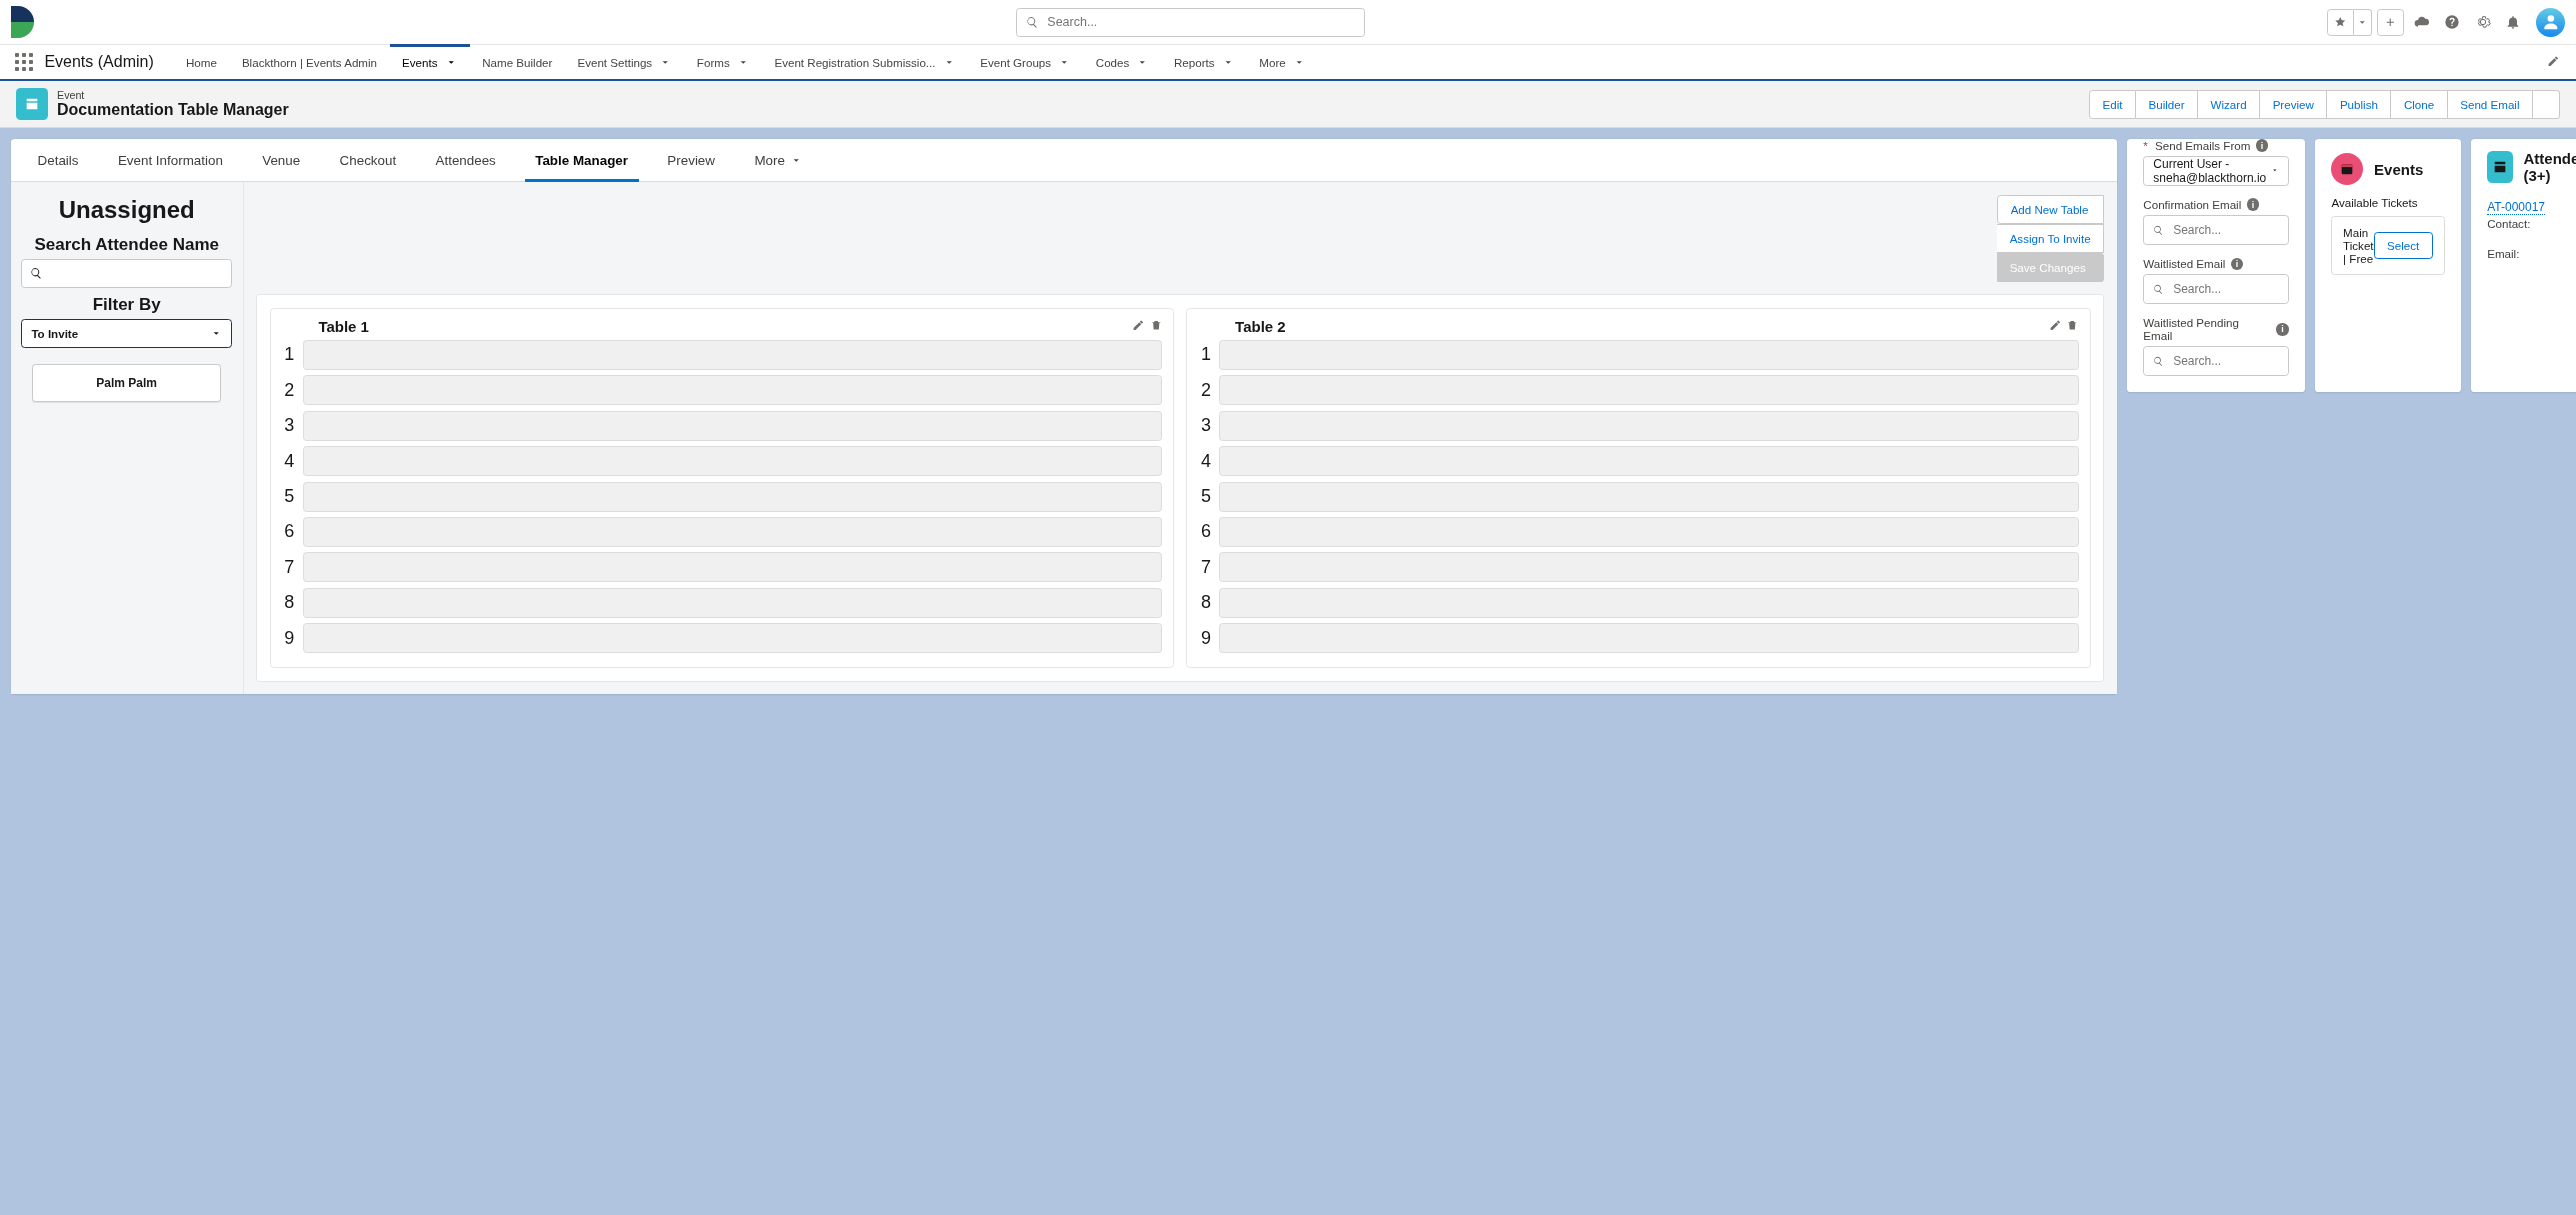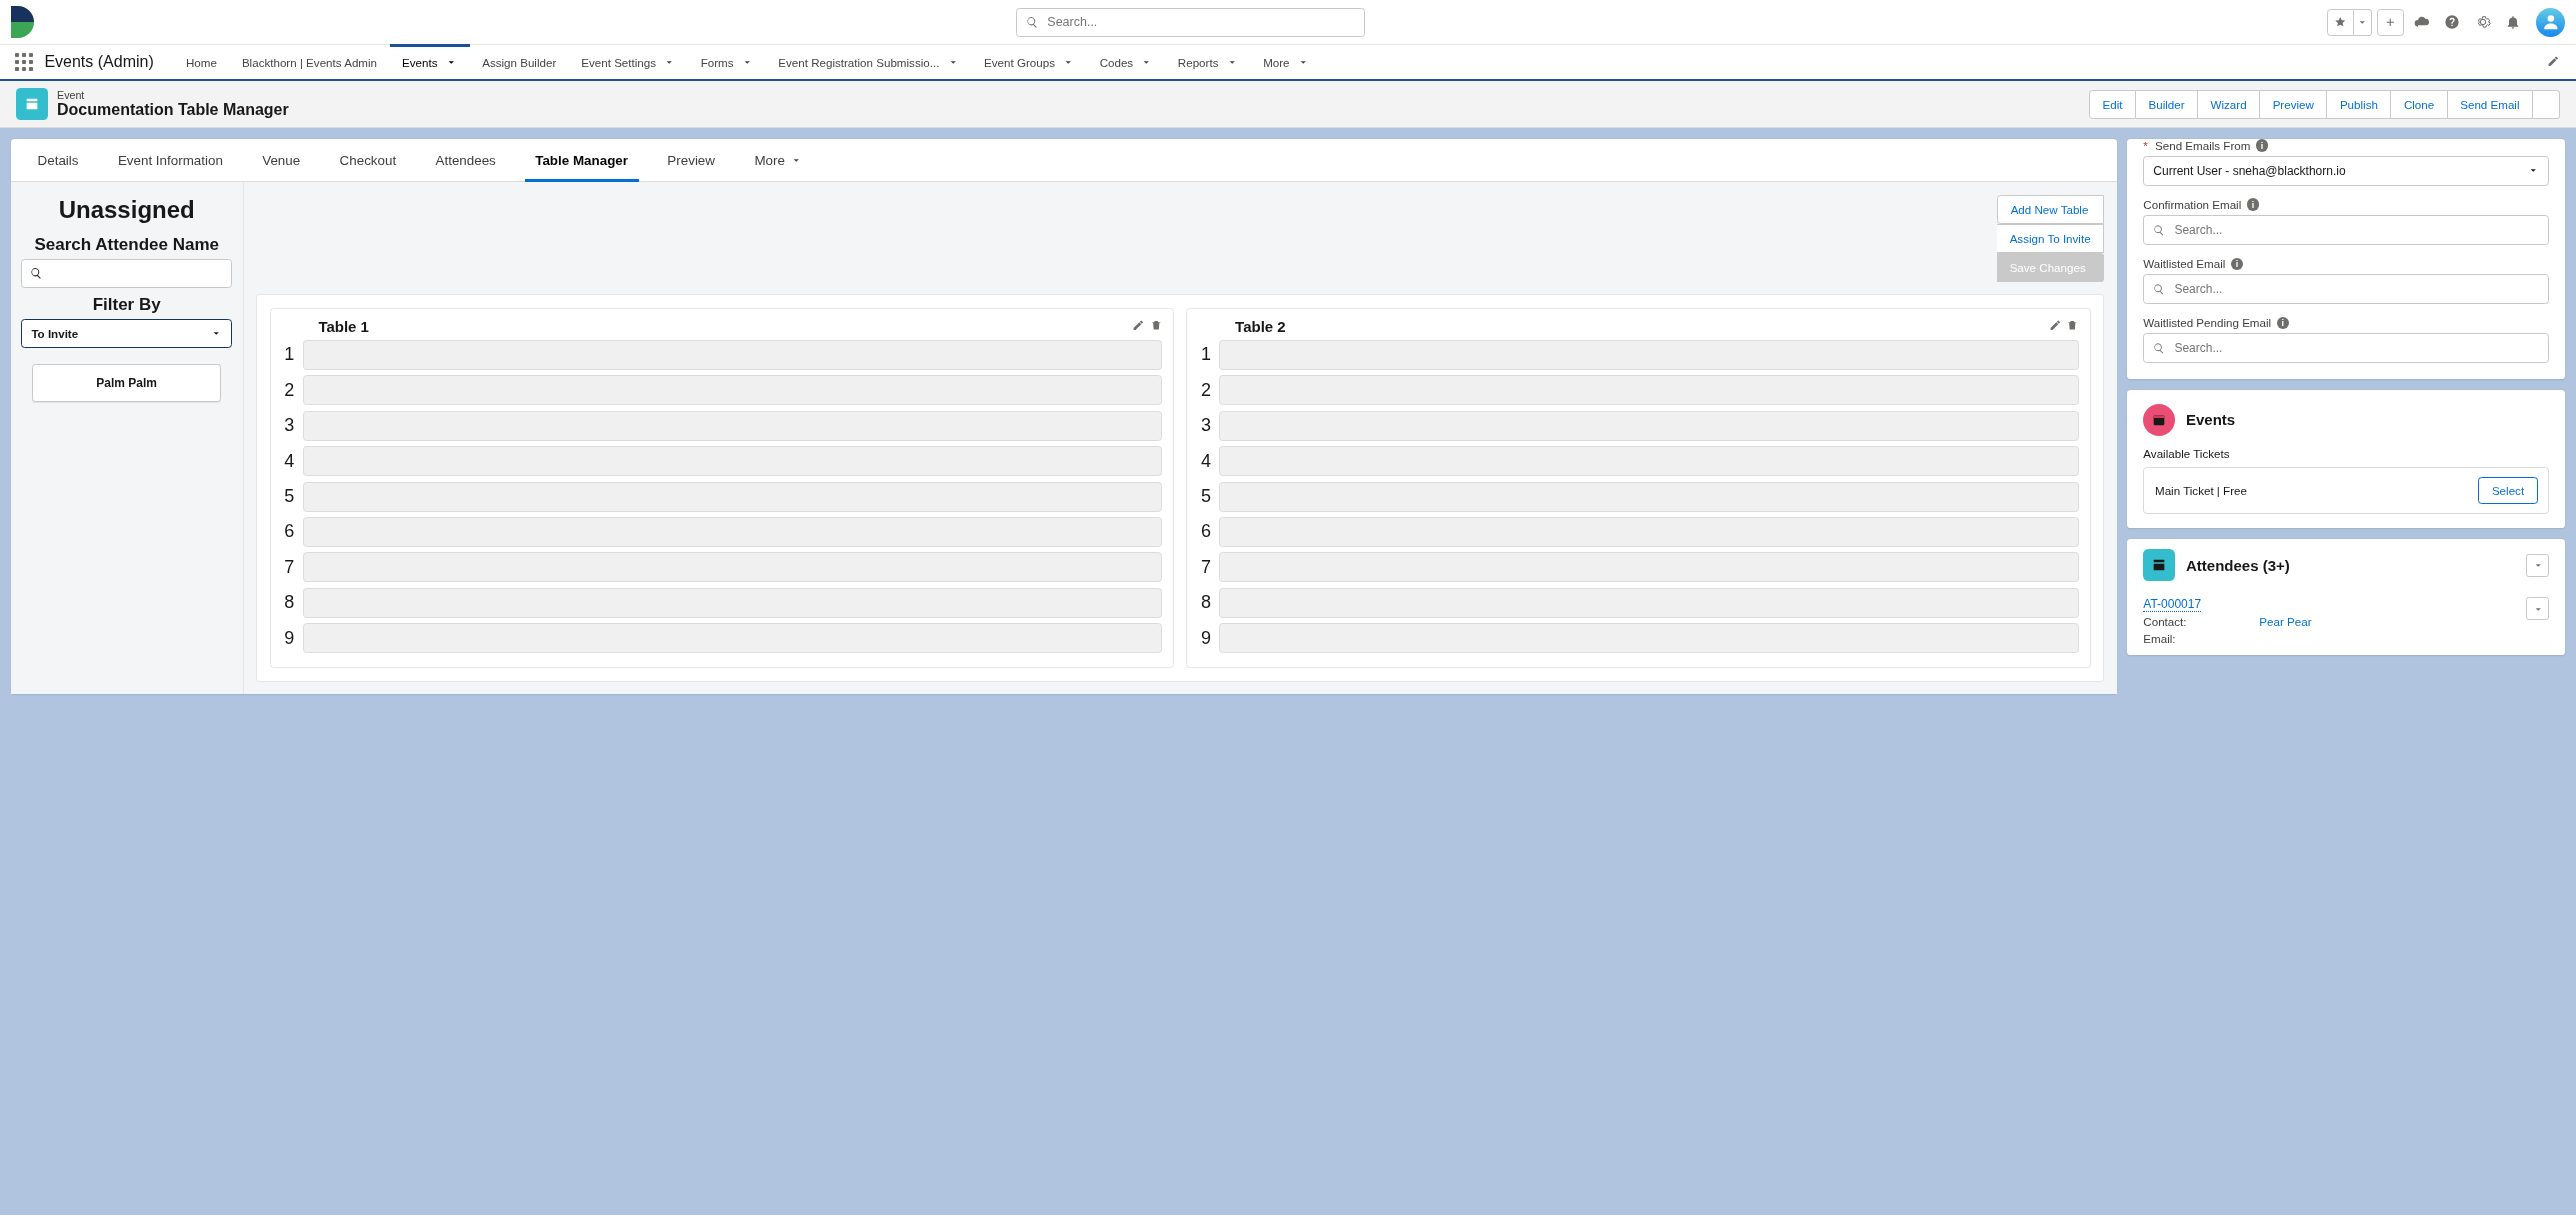--- a/index.html
+++ b/index.html
@@ -84,21 +84,21 @@
   }
   .rec-btn:first-child{border-left:0.9px solid #c9c9c9; border-radius:3.6px 0 0 3.6px;}
   .rec-btn.last{border-radius:0;}
   .rec-more{ width:27px; border-radius:0 3.6px 3.6px 0; display:flex; align-items:center; justify-content:center; color:#706e6b;}
   
   .canvas {
     background:#b0c4df; padding:10.7px; min-height:calc(100vh - 125px);
     display:flex; gap:10.7px; align-items:flex-start;
   }
   .left-col{flex:1; min-width:0;}
-  .right-col{width:438px; flex-shrink:0; display:flex; flex-direction:column; gap:10.7px;}
+  .right-col{width:438px; flex-shrink:0; display:flex; flex-direction:row; gap:10.7px;}
   .card{background:#fff; border-radius:3.6px; box-shadow:0 0.9px 1.8px rgba(0,0,0,.1);}
   
   .detail-tabs{
     display:flex; align-items:center; height:43px; border-bottom:0.9px solid #dddbda;
     padding:0 7.2px;
   }
   .dtab{
     padding:0 19.7px; height:100%; display:flex; align-items:center; font-size:13.4px; color:#3e3e3c;
     cursor:pointer; font-weight:400;
   }
@@ -286,21 +286,21 @@
       <div class="nav-tab">
         <span>Blackthorn | Events Admin</span>
       </div>
       <div class="nav-tab active">
         <span>Events</span>
         <svg class="ic chev" viewBox="0 0 24 24">
           <path d="M7 10l5 5 5-5z"></path>
         </svg>
       </div>
       <div class="nav-tab">
-        <span>Assign Builder</span>
+        <span>Name Builder</span>
       </div>
       <div class="nav-tab">
         <span>Event Settings</span>
         <svg class="ic chev" viewBox="0 0 24 24">
           <path d="M7 10l5 5 5-5z"></path>
         </svg>
       </div>
       <div class="nav-tab">
         <span>Forms</span>
         <svg class="ic chev" viewBox="0 0 24 24">

